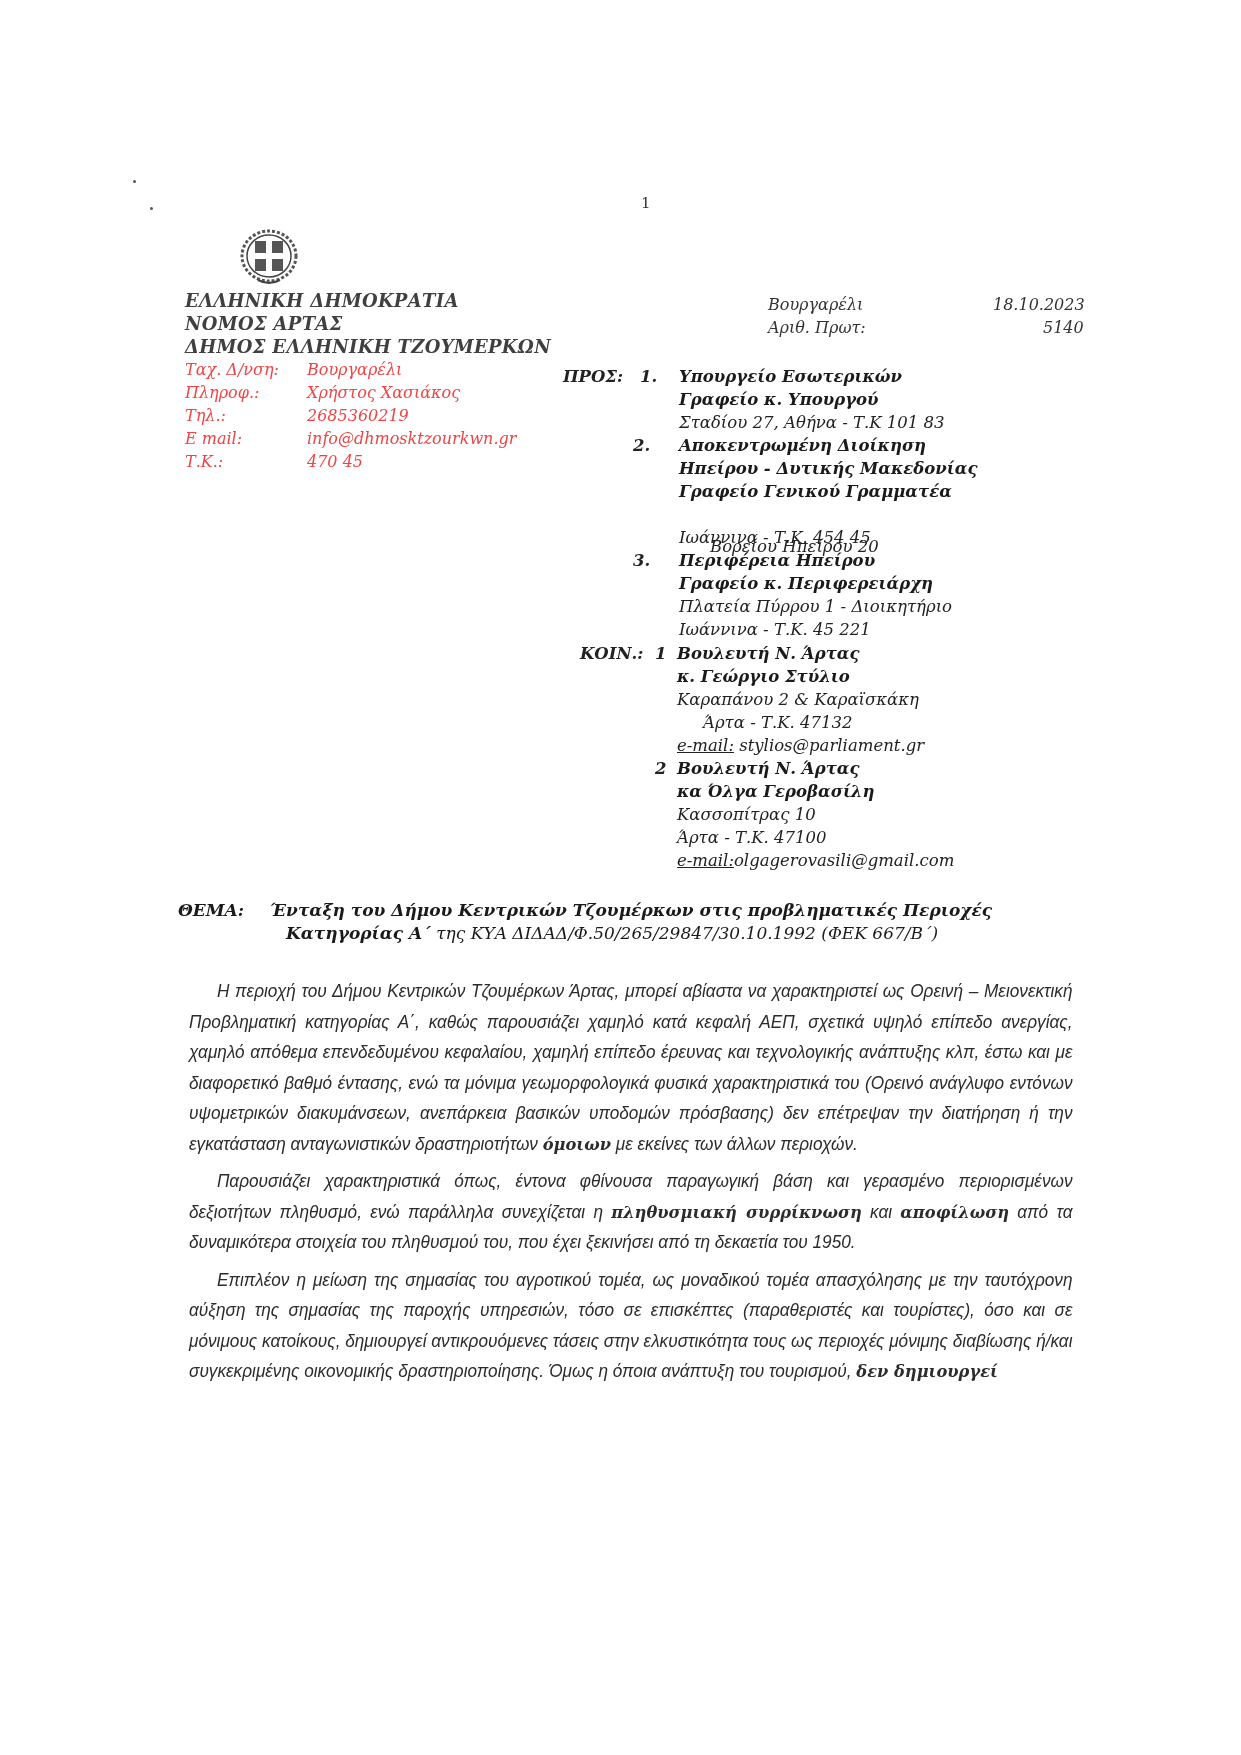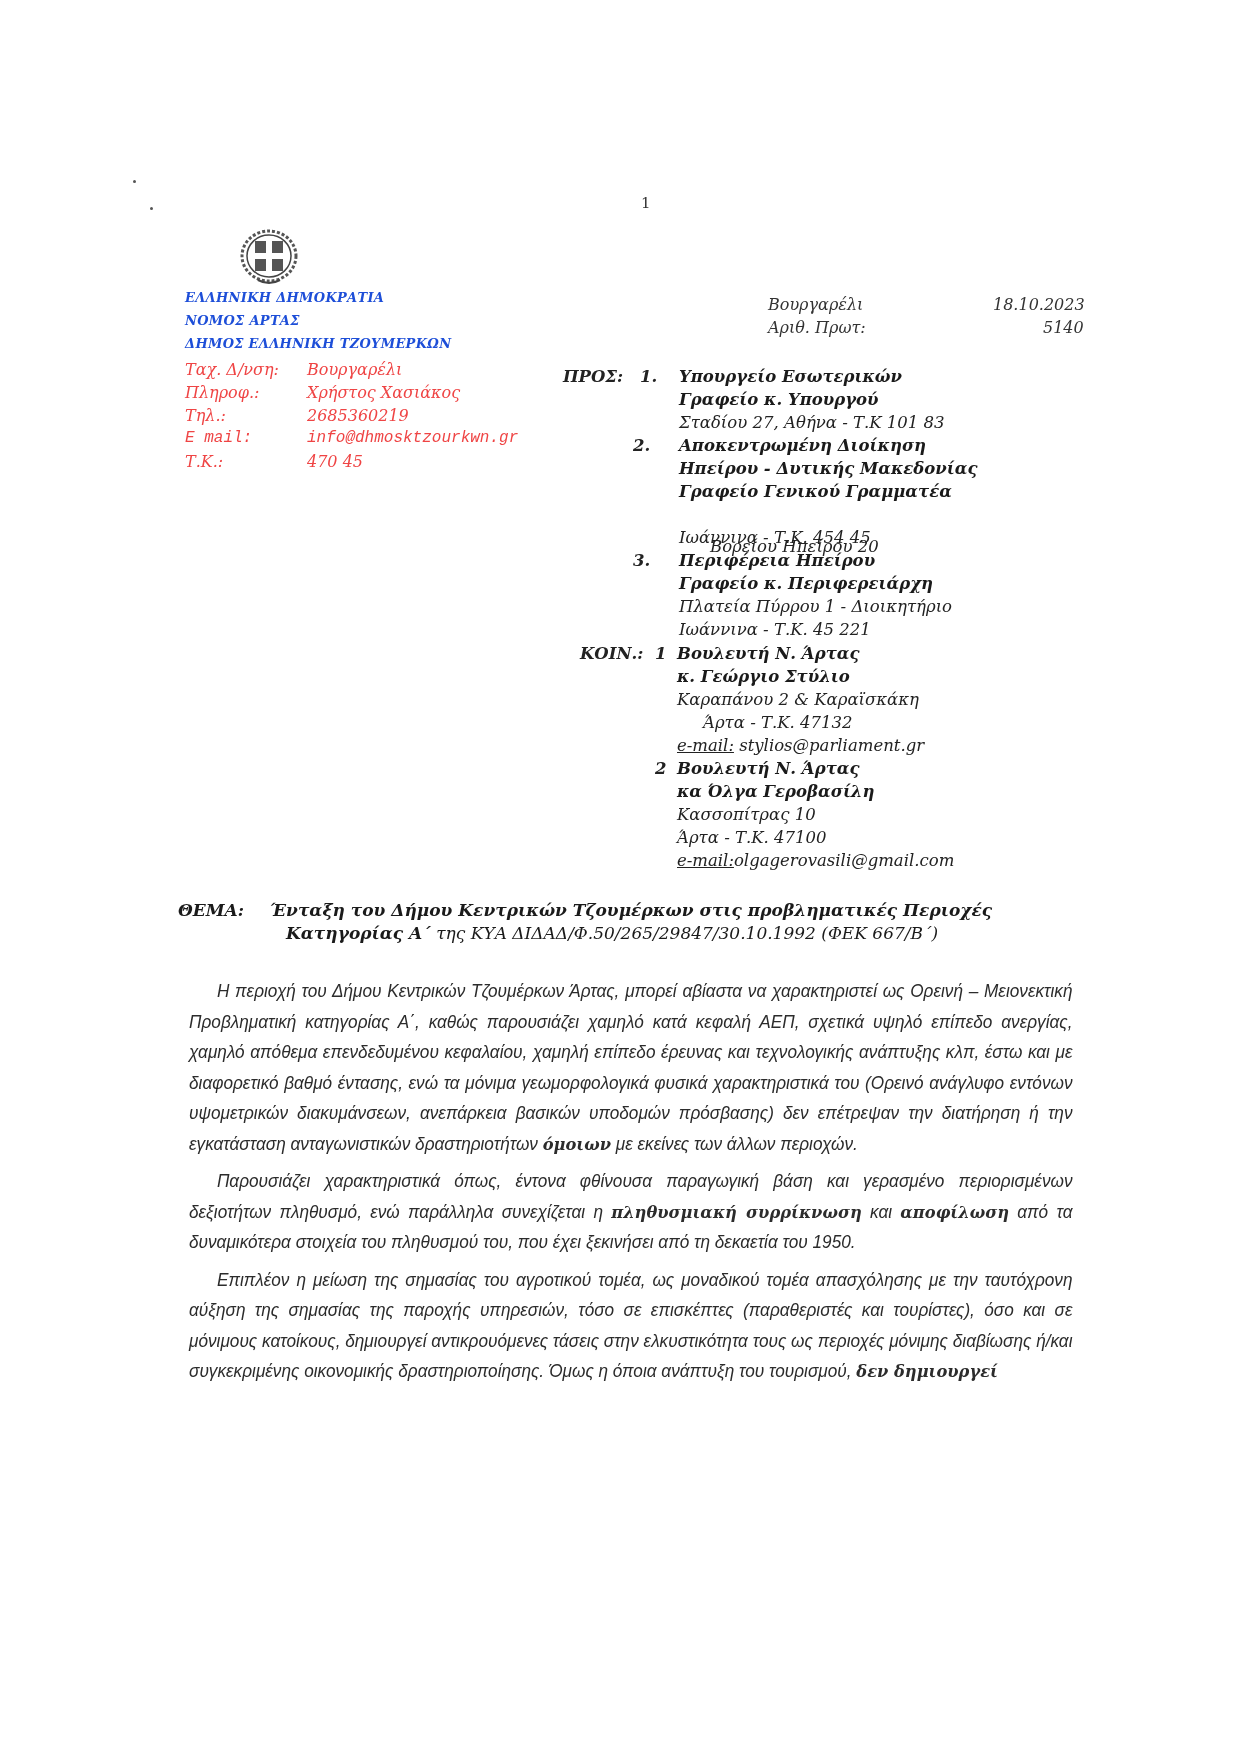--- a/index.html
+++ b/index.html
@@ -8,21 +8,21 @@
     font-family: "DejaVu Serif", "Liberation Serif", serif;
     color: #2a2a2a;
   }
   .abs { position: absolute; }
   .b { font-weight: bold; }
   .page-num { left: 641px; top: 194px; font-size: 15px; color: #333; }
   .speck { width: 3px; height: 3px; background: #555; border-radius: 50%; }
 
   .emblem { left: 238px; top: 228px; width: 62px; height: 60px; }
 
-  .hdr { left: 185px; font-size: 13px; font-weight: bold; font-style: italic; letter-spacing: 0.3px; color: #1d4ed8; }
+  .hdr { left: 185px; font-size: 18px; font-weight: bold; font-style: italic; letter-spacing: 0.3px; color: #404040; }
   .info-row { left: 185px; font-size: 16px; font-style: italic; color: #ef4444; }
   .info-row .lbl { display: inline-block; width: 122px; }
 
   .place-date { font-size: 16px; font-style: italic; color: #333; }
 
   .rcp { font-size: 16.5px; font-style: italic; color: #222; line-height: 23px; }
   .rcp .lbl { position: absolute; font-weight: bold; }
   .rcp .num { position: absolute; font-weight: bold; }
   .rcp .line { position: absolute; white-space: nowrap; }
   .rcp .line.bold { font-weight: bold; color: #1a1a1a; }
@@ -72,21 +72,21 @@
 
   <div class="abs info-row" style="top:360px;">
     <span class="lbl">Ταχ. Δ/νση:</span><span>Βουργαρέλι</span>
   </div>
   <div class="abs info-row" style="top:383px;">
     <span class="lbl">Πληροφ.:</span><span>Χρήστος  Χασιάκος</span>
   </div>
   <div class="abs info-row" style="top:406px;">
     <span class="lbl">Τηλ.:</span><span>2685360219</span>
   </div>
-  <div class="abs info-row" style="top:429px;font-family:Liberation Mono, monospace;">
+  <div class="abs info-row" style="top:429px;">
     <span class="lbl">E mail:</span><span>info@dhmosktzourkwn.gr</span>
   </div>
   <div class="abs info-row" style="top:452px;">
     <span class="lbl">Τ.Κ.:</span><span>470 45</span>
   </div>
 
   <div class="abs place-date" style="left:768px;top:295px;">Βουργαρέλι</div>
   <div class="abs place-date" style="left:993px;top:295px;">18.10.2023</div>
   <div class="abs place-date" style="left:768px;top:318px;">Αριθ. Πρωτ:</div>
   <div class="abs place-date" style="left:1043px;top:318px;">5140</div>

